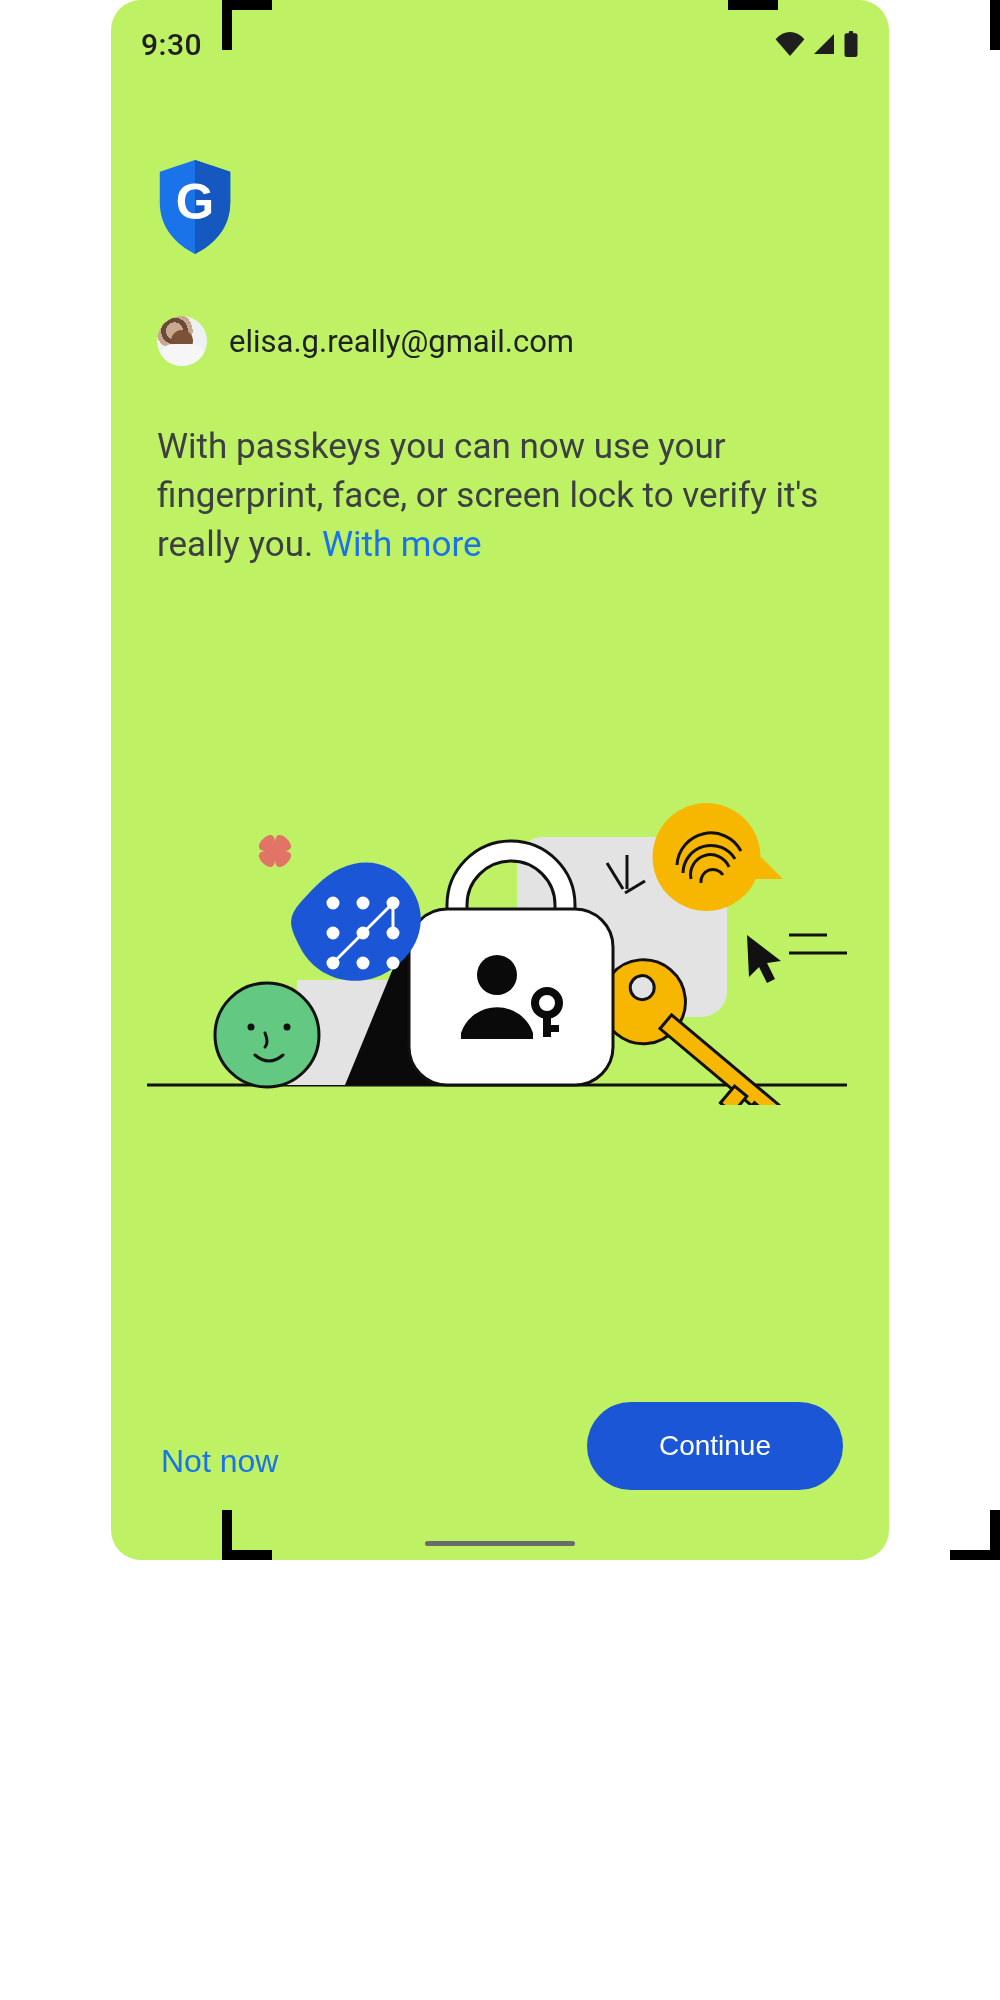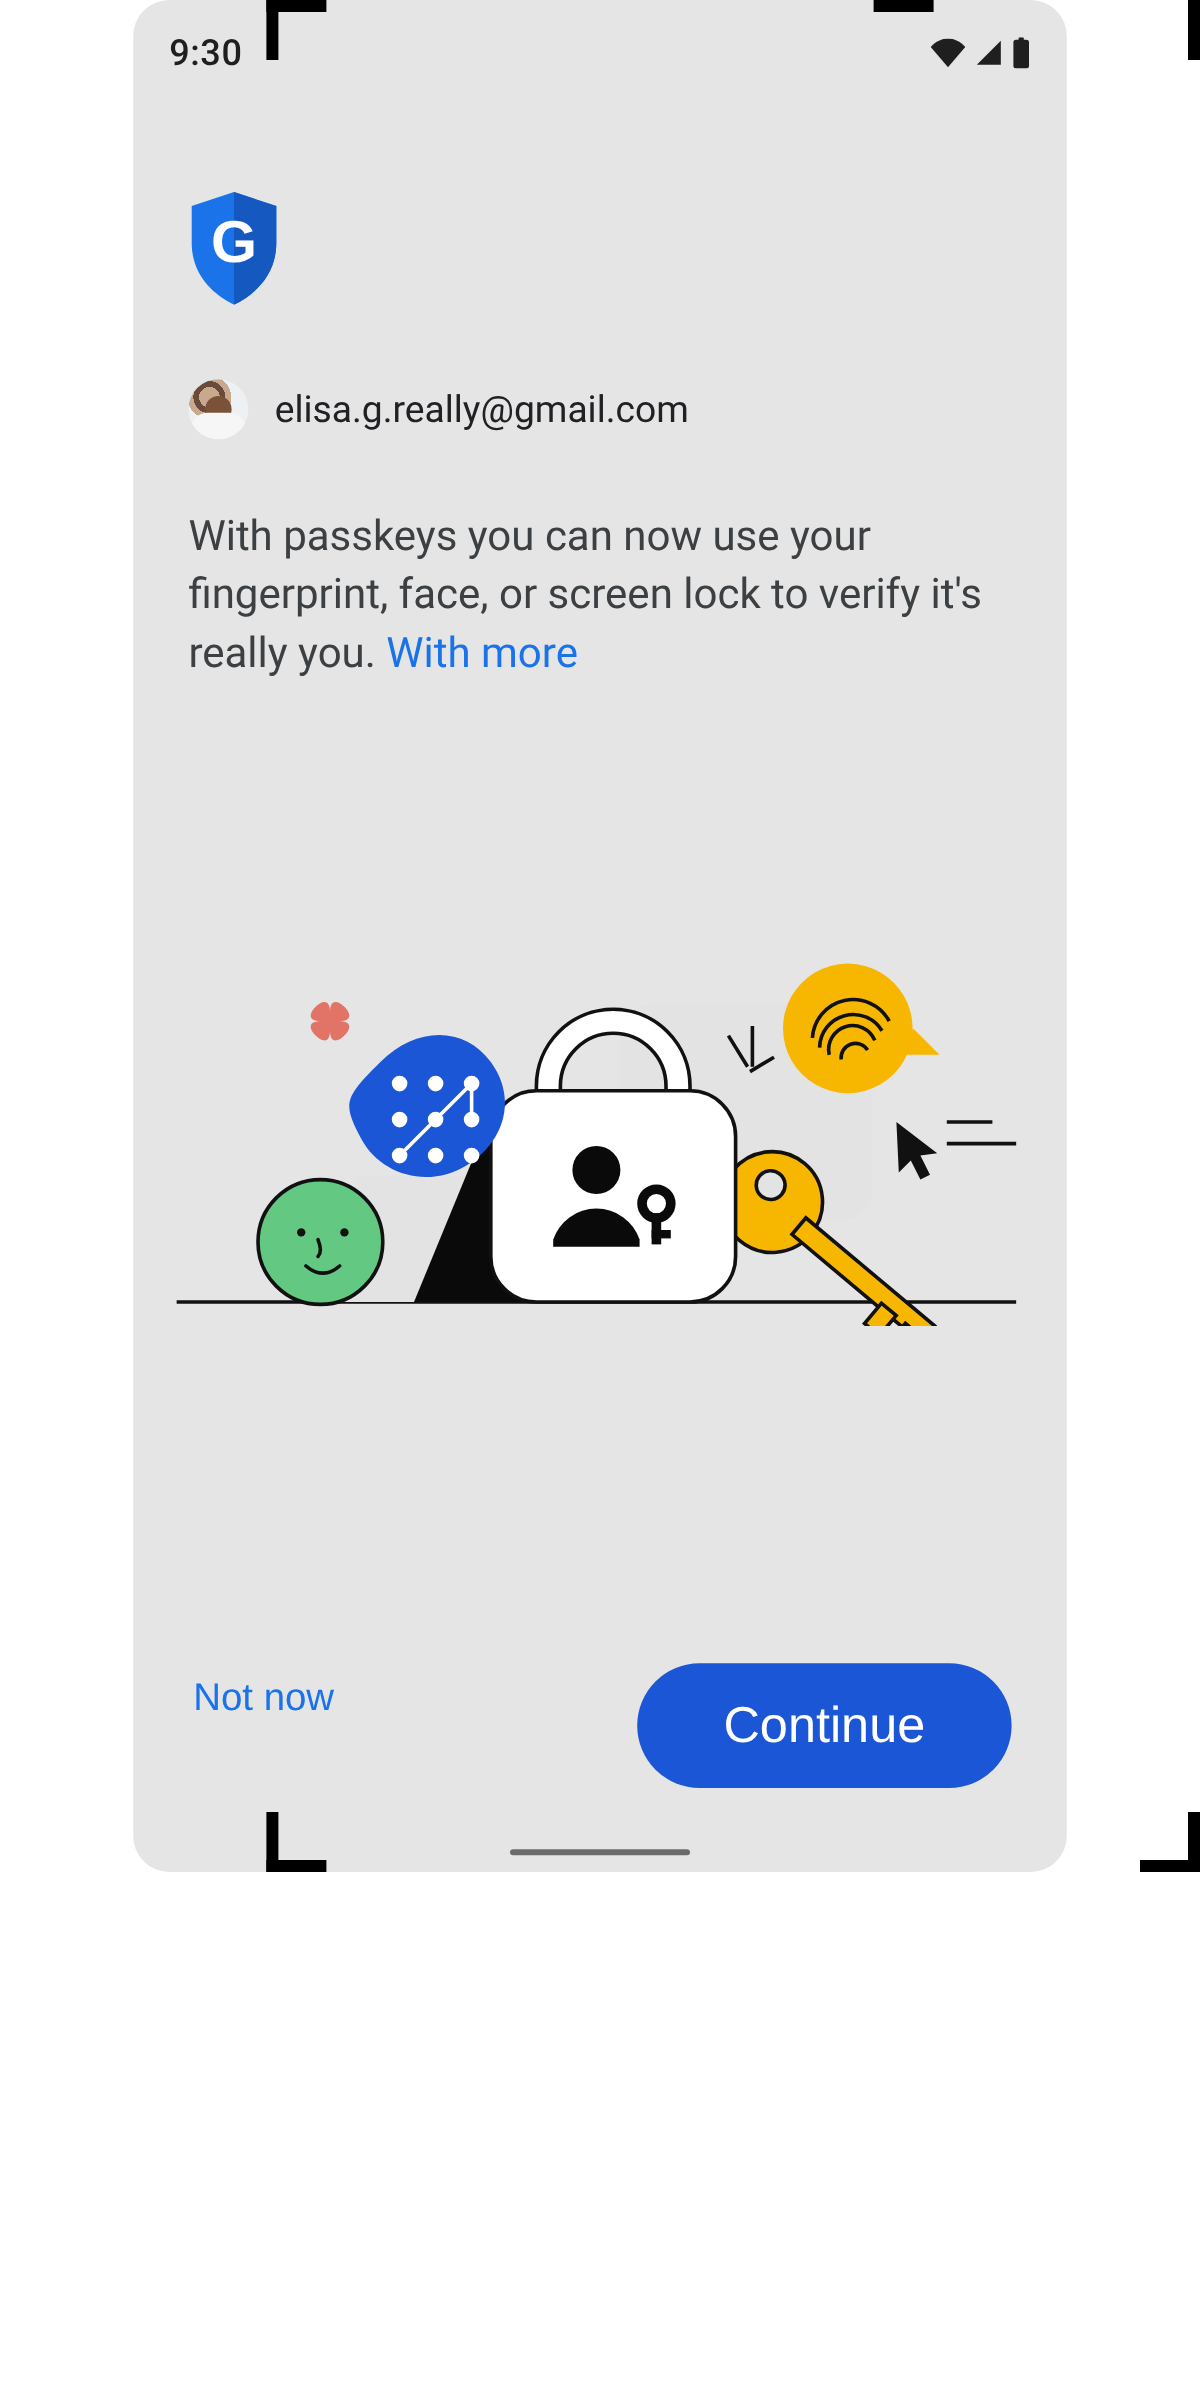--- a/index.html
+++ b/index.html
@@ -3,21 +3,21 @@
 <meta charset="utf-8">
 <style>
   * { box-sizing: border-box; margin: 0; padding: 0; }
   html, body { width: 1000px; height: 2000px; background: #ffffff; font-family: Roboto, "Helvetica Neue", Arial, sans-serif; color: #202124; }
   .frame {
     position: absolute;
     left: 111px;
     top: 0;
     width: 778px;
     height: 1560px;
-    background: #e5e5e5;
+    background: #bef264;
     border-radius: 30px;
   }
   
   .corner {
     position: absolute;
     width: 40px; height: 40px;
     background: #000;
   }
   .corner.tl1 { left: 111px; top: 0; width: 50px; height: 10px;}
   .corner.tl2 { left: 111px; top: 0; width: 10px; height: 50px;}
@@ -105,37 +105,37 @@
     right: 36px;
     top: 785px;
   }
 
   .footer {
     position: absolute;
     left: 46px;
     right: 46px;
     bottom: 70px;
     display: flex;
-    align-items: flex-start;
+    align-items: flex-end;
     justify-content: space-between;
   }
   .btn-text {
     background: none; border: none;
     color: #1a73e8;
     font-size: 32px;
     font-weight: 500;
     padding: 10px 4px;
     cursor: pointer;
   }
   .btn-primary {
     background: #1a56d6;
     color: #ffffff;
     border: none;
     border-radius: 56px;
-    font-size: 42px;
+    font-size: 28px;
     font-weight: 500;
     padding: 28px 72px;
     cursor: pointer;
   }
 
   .home-indicator {
     position: absolute;
     left: 50%;
     bottom: 14px;
     transform: translateX(-50%);

